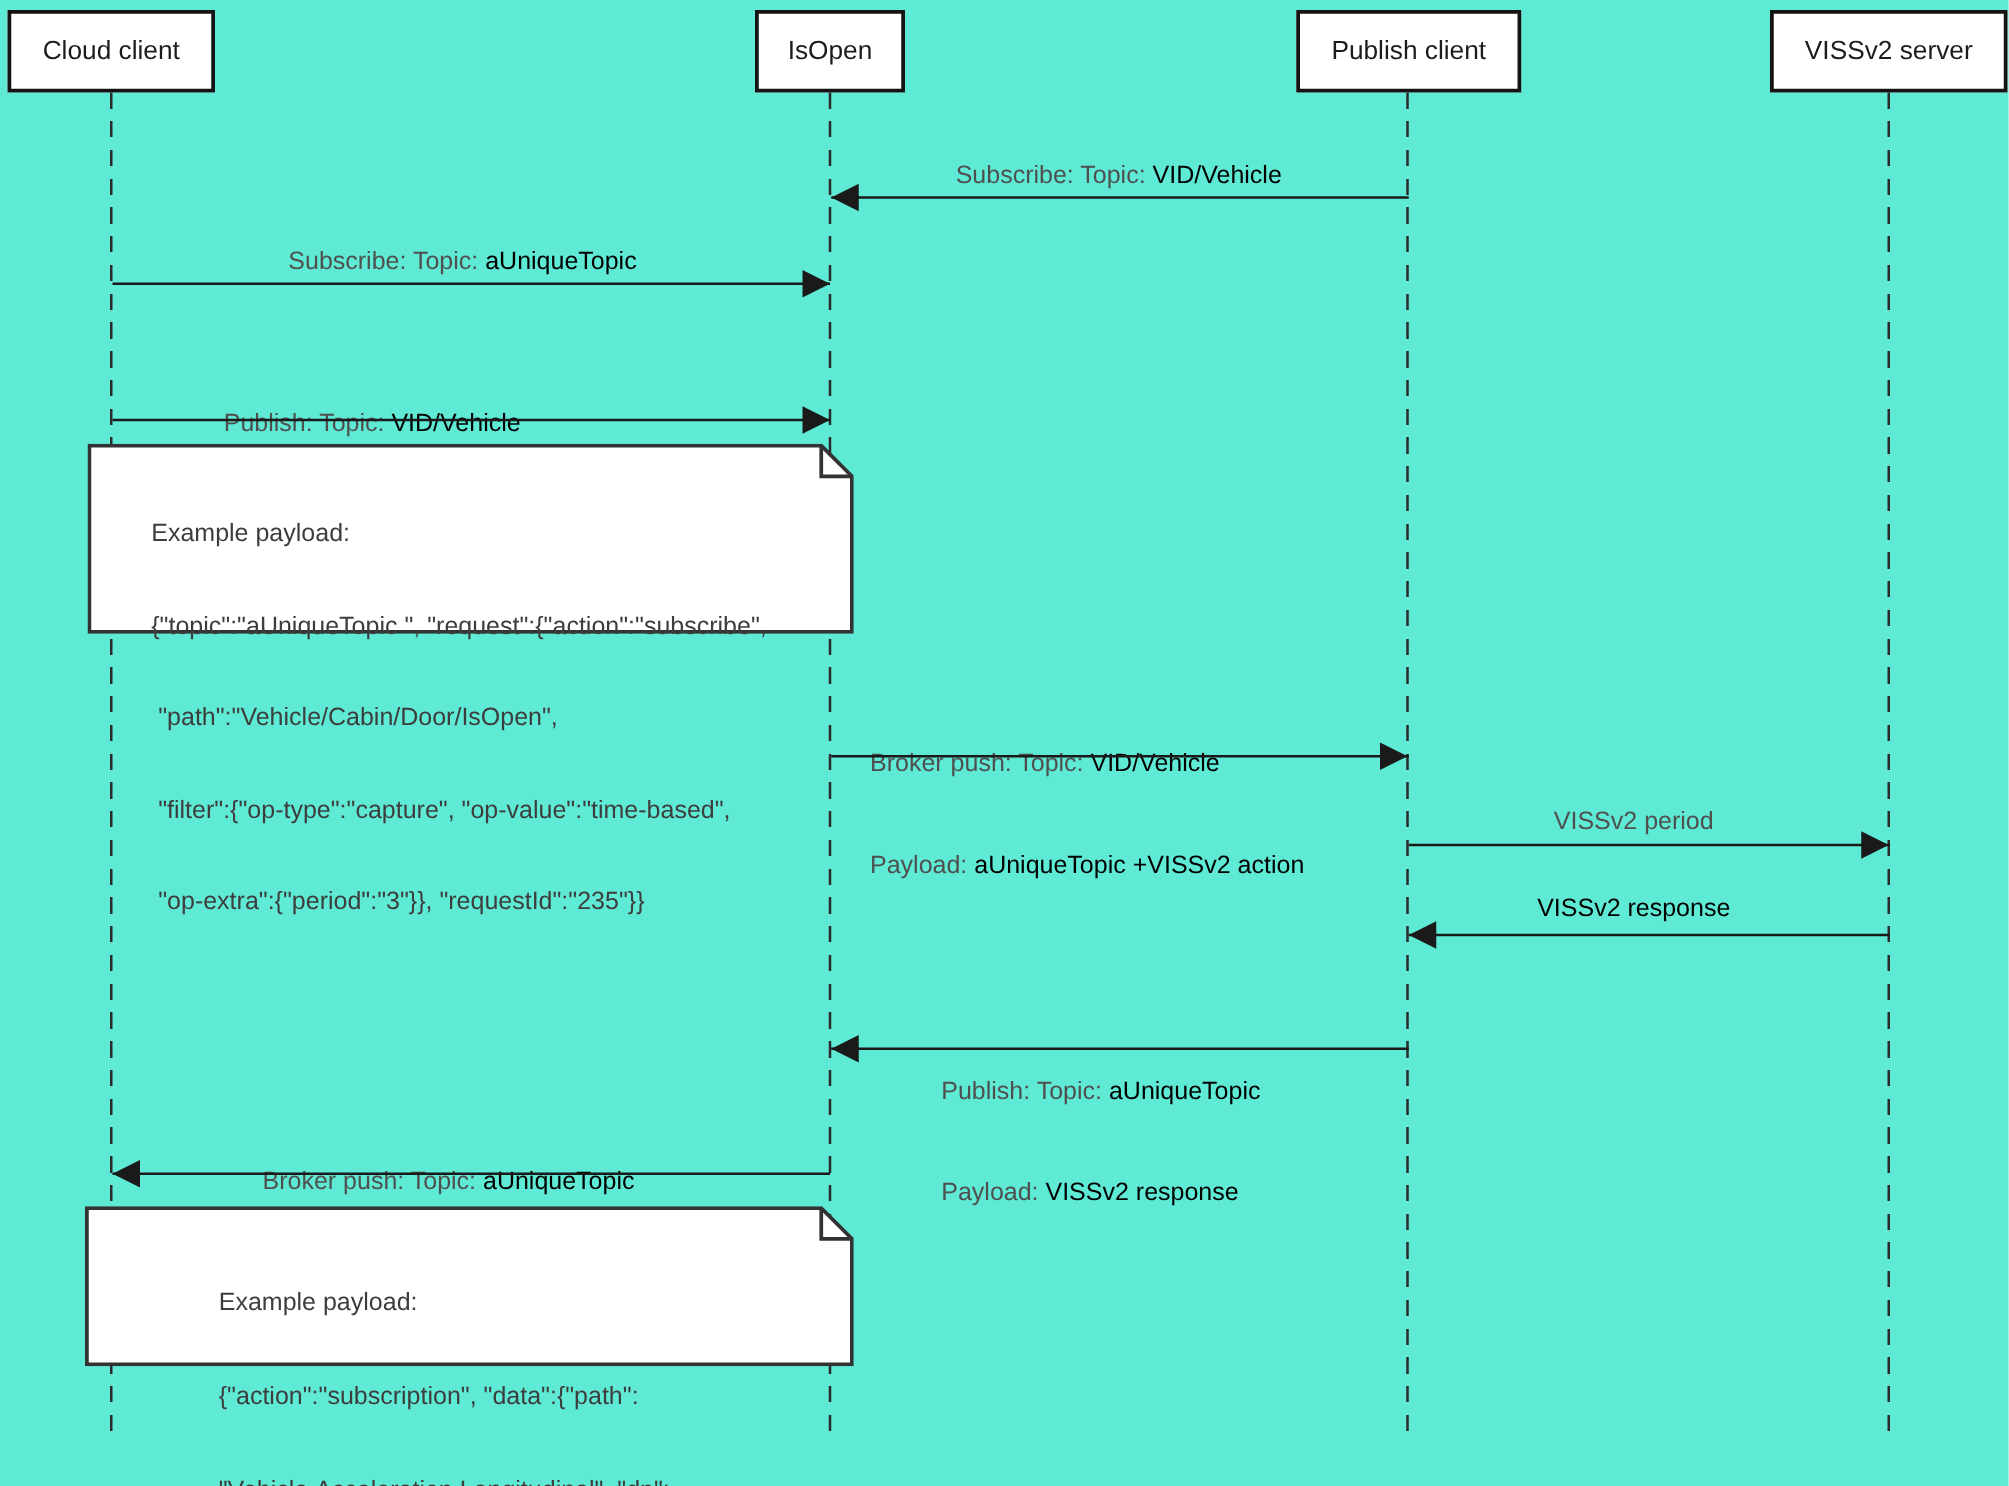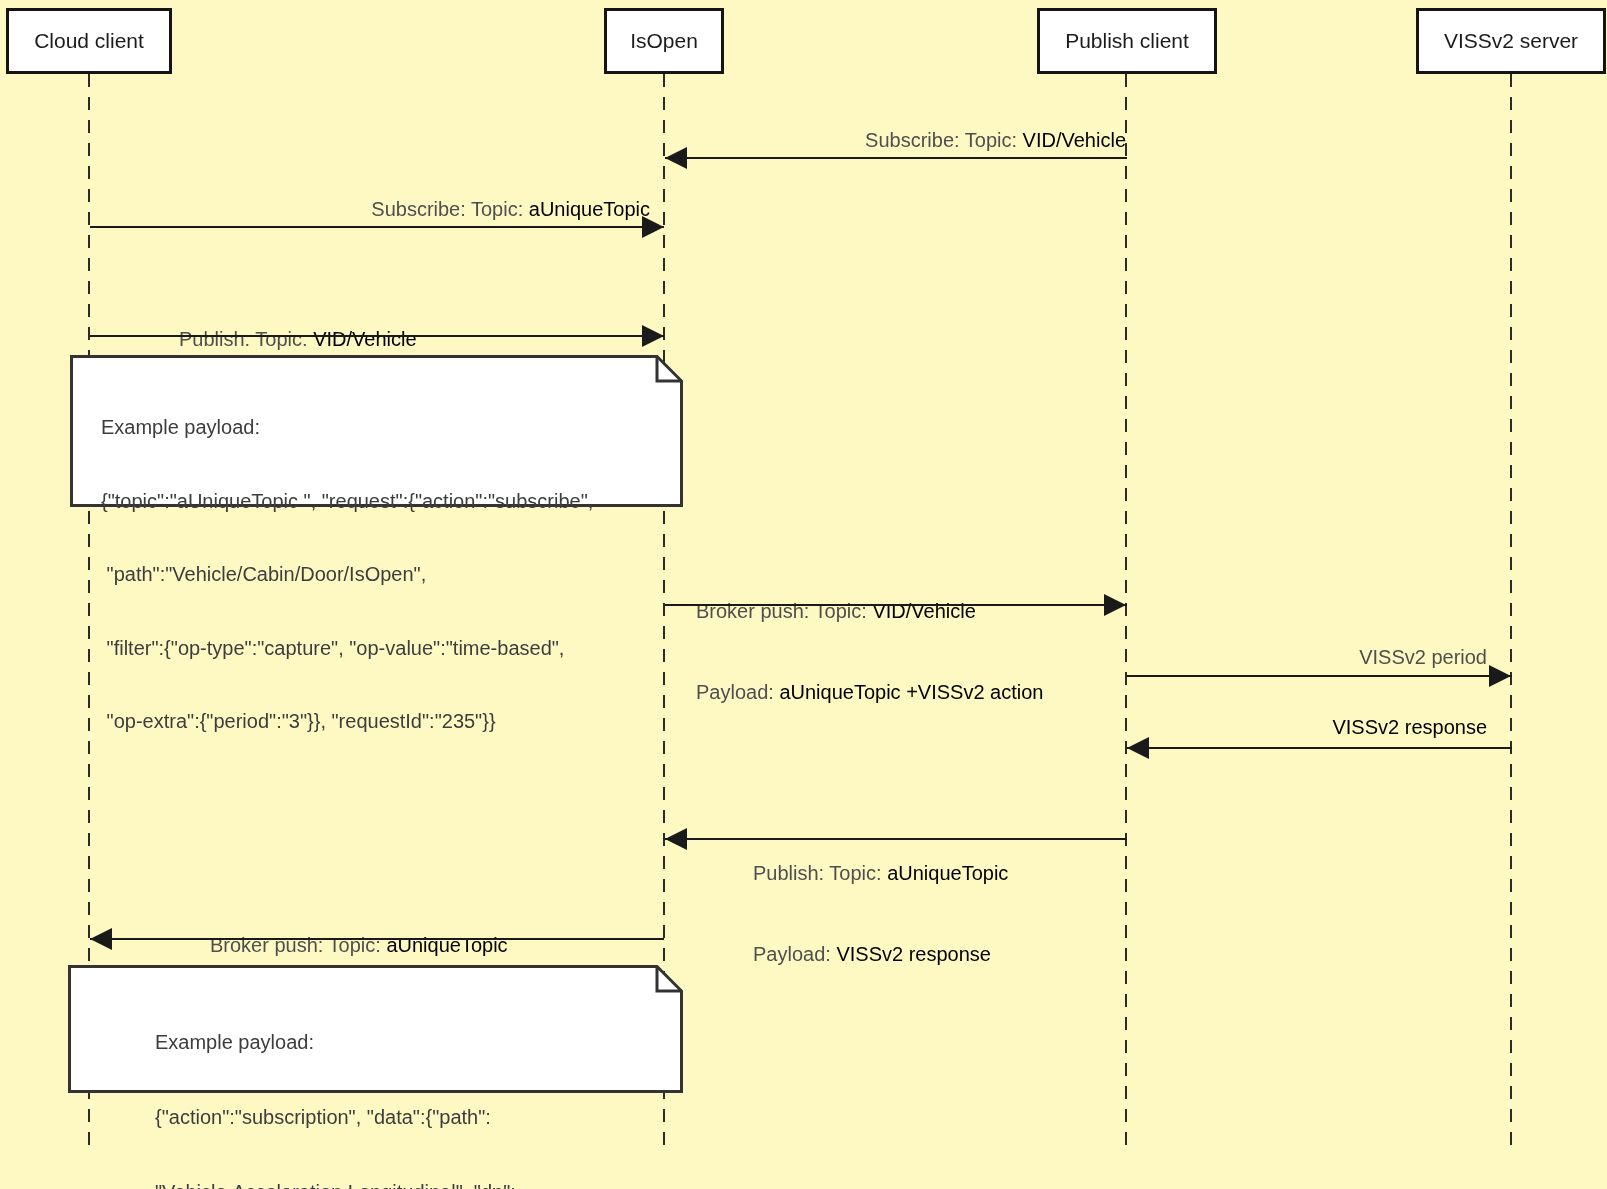--- a/index.html
+++ b/index.html
@@ -1,20 +1,20 @@
 <!DOCTYPE html>
 <html><head>
 <meta charset="utf-8">
 <style>
   html, body { margin:0; padding:0; background:#ffffff; }
   #stage {
     position: relative;
     width: 1607px;
     height: 1189px;
-    background: #fef9c3;
+    background: #5eead4;
     font-family: "Liberation Sans", sans-serif;
     overflow: hidden;
   }
   .actor-box {
     position: absolute;
     top: 8px;
     height: 66px;
     box-sizing: border-box;
     border: 3px solid #141414;
     background: #ffffff;
@@ -43,30 +43,31 @@
     border-bottom: 11px solid transparent;
   }
   .ah-right { border-left: 22px solid #1a1a1a; }
   .ah-left  { border-right: 22px solid #1a1a1a; }
   .msg-label {
     position: absolute;
     font-size: 20px;
     line-height: 27px;
     white-space: pre;
   }
-  .center { text-align: right; }
+  .center { text-align: center; }
   .pfx { color: #4f4f4f; }
   .val { color: #000000; }
   .note-shape { position: absolute; }
   .note-text {
     position: absolute;
     font-size: 20px;
     line-height: 24.5px;
     color: #3d3d3d;
     white-space: pre;
+    margin-left: 20px;
   }
 </style>
 </head>
 <body>
 
 <div id="stage">
 
   <div class="actor-box" style="left:6px;width:166px">
       <span>Cloud client</span>
     </div>

